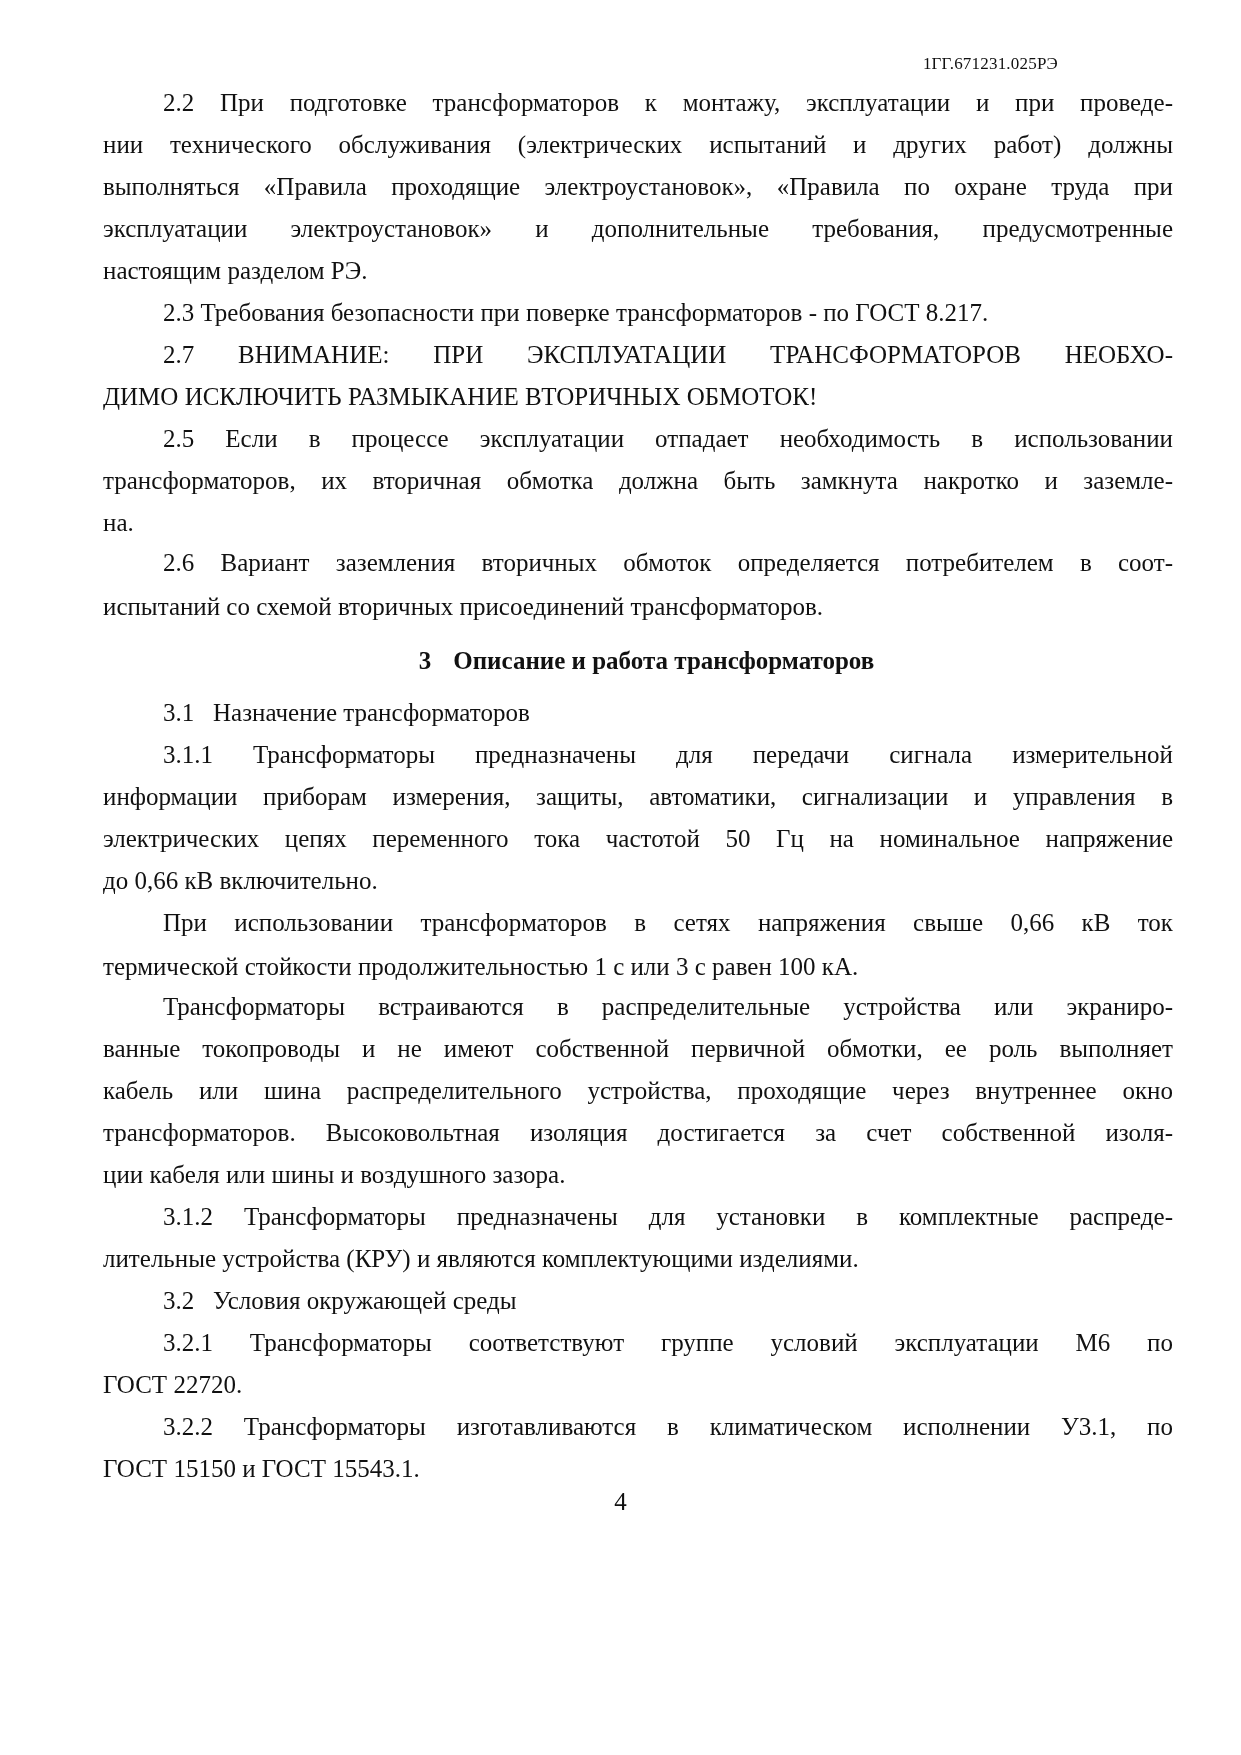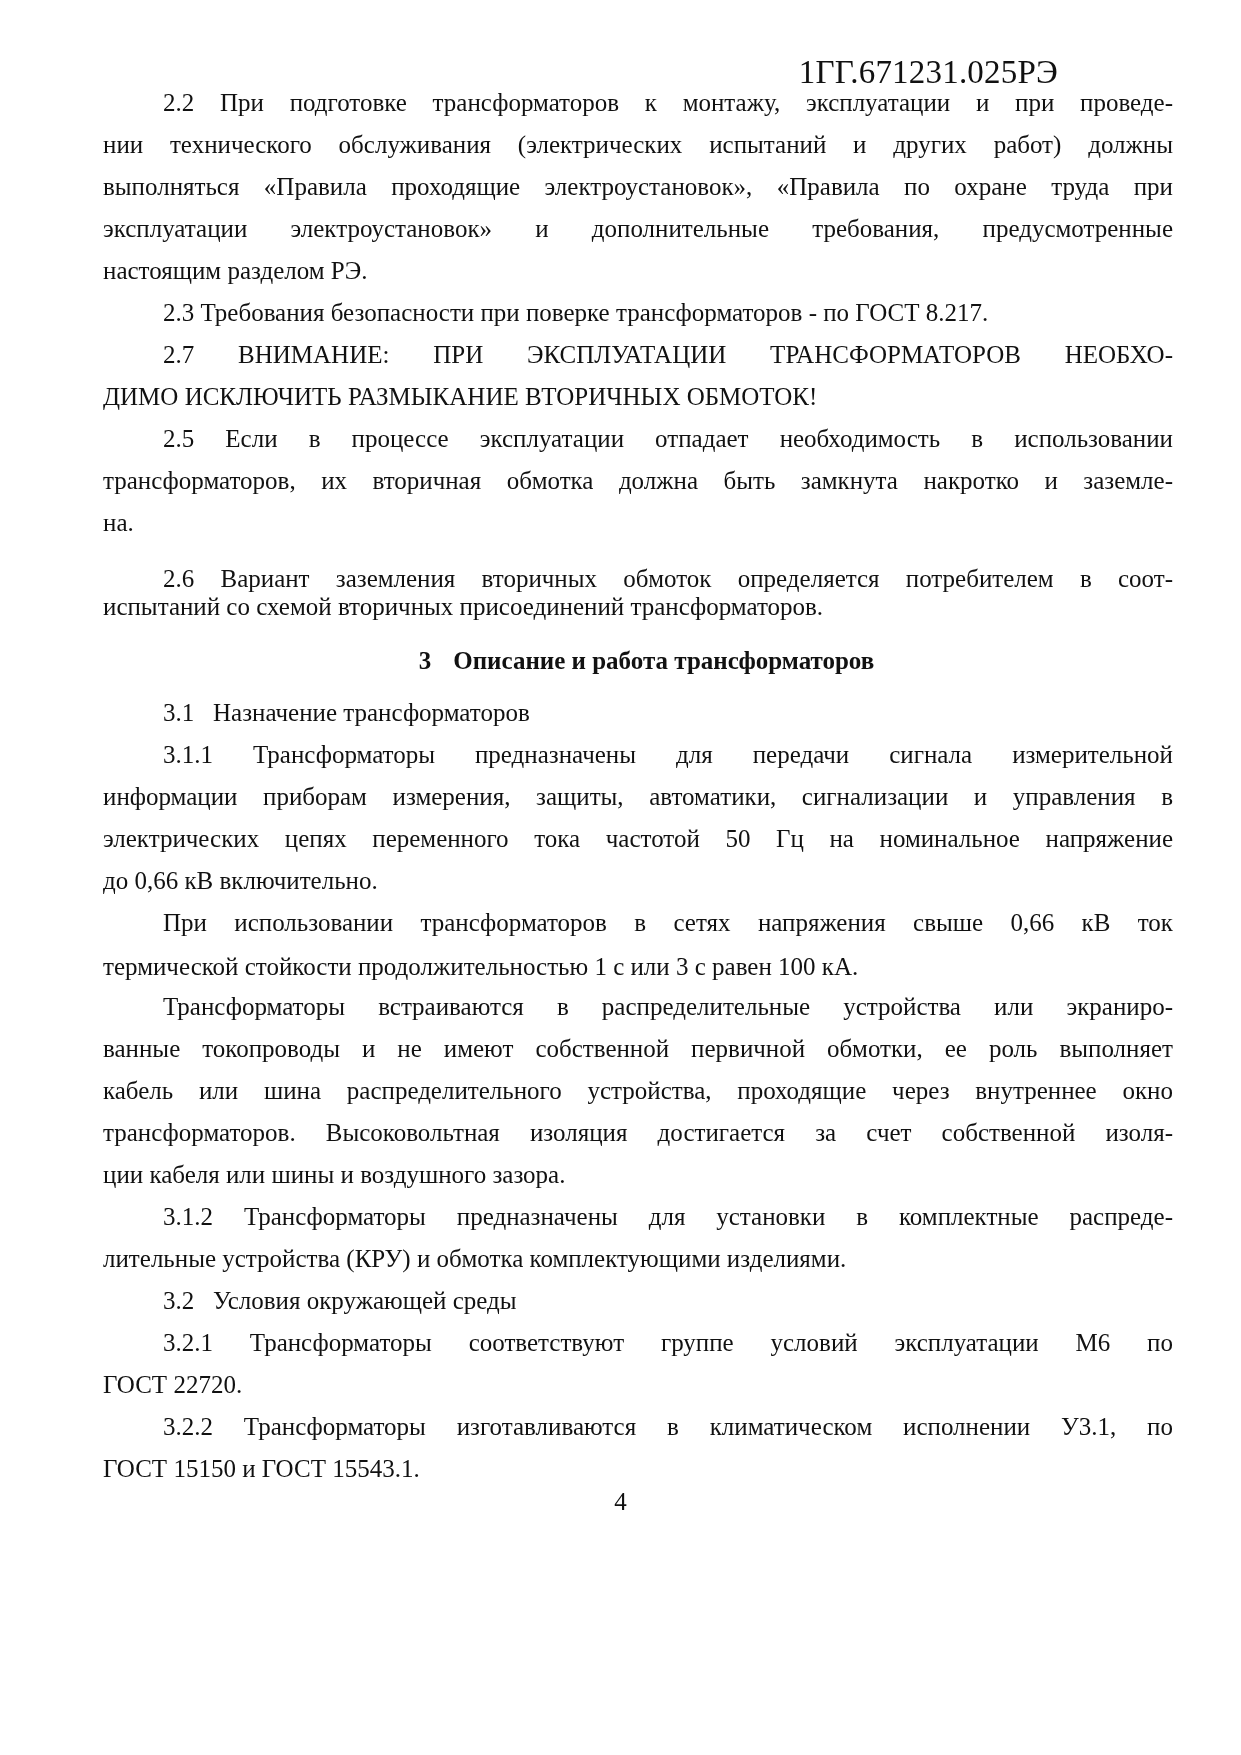--- a/index.html
+++ b/index.html
@@ -3,21 +3,21 @@
 <meta charset="utf-8">
 <style>
   html, body { margin: 0; padding: 0; background: #ffffff; }
   body {
     width: 1241px; height: 1755px; position: relative; overflow: hidden;
     font-family: "Liberation Serif", "DejaVu Serif", serif;
     color: #111111;
   }
   .doc-code {
     position: absolute; top: 54px; right: 183px;
-    font-size: 33px; letter-spacing: 0.2px;
+    font-size: 17px; letter-spacing: 0.2px;
   }
   .line {
     position: absolute; left: 103px; width: 1070px;
     font-size: 25px; line-height: 30px; white-space: nowrap;
   }
   .justify { text-align: justify; text-align-last: justify; }
   .indent { left: 163px; width: 1010px; }
   .heading {
     position: absolute; left: 0; width: 1241px; text-align: center;
     font-size: 25px; font-weight: bold; line-height: 30px; margin-left: 26px;
@@ -42,21 +42,21 @@
 
   <div class="line indent" style="top:298px">2.3 Требования безопасности при поверке трансформаторов - по ГОСТ 8.217.</div>
 
   <div class="line indent justify" style="top:340px">2.7 ВНИМАНИЕ: ПРИ ЭКСПЛУАТАЦИИ ТРАНСФОРМАТОРОВ НЕОБХО-</div>
   <div class="line" style="top:382px">ДИМО ИСКЛЮЧИТЬ РАЗМЫКАНИЕ ВТОРИЧНЫХ ОБМОТОК!</div>
 
   <div class="line indent justify" style="top:424px">2.5 Если в процессе эксплуатации отпадает необходимость в использовании</div>
   <div class="line justify" style="top:466px">трансформаторов, их вторичная обмотка должна быть замкнута накротко и заземле-</div>
   <div class="line" style="top:508px">на.</div>
 
-  <div class="line indent justify" style="top:564px">2.6 Вариант заземления вторичных обмоток определяется потребителем в соот-</div>
+  <div class="line indent justify" style="top:548px">2.6 Вариант заземления вторичных обмоток определяется потребителем в соот-</div>
   <div class="line" style="top:592px">испытаний со схемой вторичных присоединений трансформаторов.</div>
 
   <div class="heading" style="top:646px">
     <span class="num">3</span><span>Описание и работа трансформаторов</span>
   </div>
 
   <div class="line indent" style="top:698px; white-space:pre">3.1   Назначение трансформаторов</div>
 
   <div class="line indent justify" style="top:740px">3.1.1   Трансформаторы предназначены для передачи сигнала измерительной</div>
   <div class="line justify" style="top:782px">информации приборам измерения, защиты, автоматики, сигнализации и управления в</div>
@@ -66,21 +66,21 @@
   <div class="line indent justify" style="top:908px">При использовании трансформаторов в сетях напряжения свыше 0,66 кВ ток</div>
   <div class="line" style="top:952px">термической стойкости продолжительностью 1 с или 3 с равен 100 кА.</div>
 
   <div class="line indent justify" style="top:992px">Трансформаторы встраиваются в распределительные устройства или экраниро-</div>
   <div class="line justify" style="top:1034px">ванные токопроводы и не имеют собственной первичной обмотки, ее роль выполняет</div>
   <div class="line justify" style="top:1076px">кабель или шина распределительного устройства, проходящие через внутреннее окно</div>
   <div class="line justify" style="top:1118px">трансформаторов. Высоковольтная изоляция достигается за счет собственной изоля-</div>
   <div class="line" style="top:1160px">ции кабеля или шины и воздушного зазора.</div>
 
   <div class="line indent justify" style="top:1202px">3.1.2   Трансформаторы предназначены для установки в комплектные распреде-</div>
-  <div class="line" style="top:1244px">лительные устройства (КРУ) и обмотка комплектующими изделиями.</div>
+  <div class="line" style="top:1244px">лительные устройства (КРУ) и являются комплектующими изделиями.</div>
 
   <div class="line indent" style="top:1286px; white-space:pre">3.2   Условия окружающей среды</div>
 
   <div class="line indent justify" style="top:1328px">3.2.1 Трансформаторы соответствуют группе условий эксплуатации М6 по</div>
   <div class="line" style="top:1370px">ГОСТ 22720.</div>
 
   <div class="line indent justify" style="top:1412px">3.2.2 Трансформаторы изготавливаются в климатическом исполнении У3.1, по</div>
   <div class="line" style="top:1454px">ГОСТ 15150 и ГОСТ 15543.1.</div>
 
   <div class="page-num" style="top:1488px">4</div>

